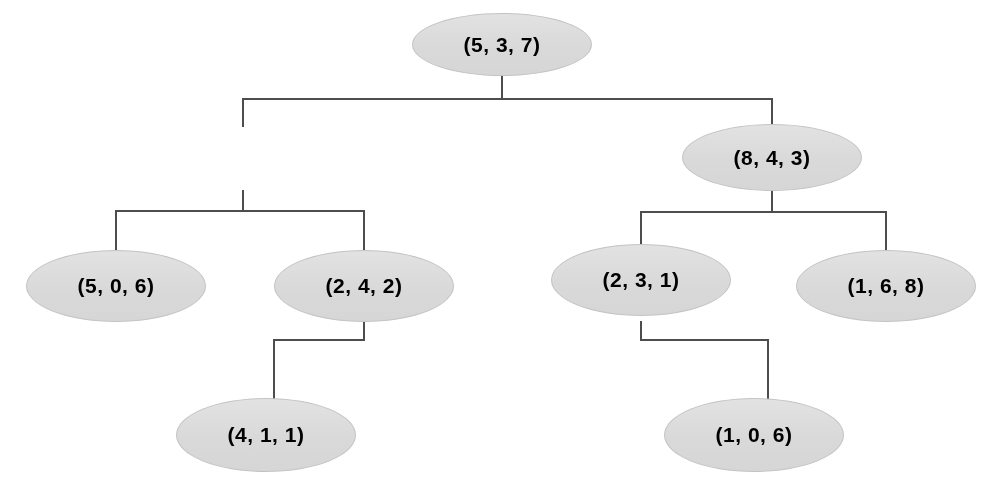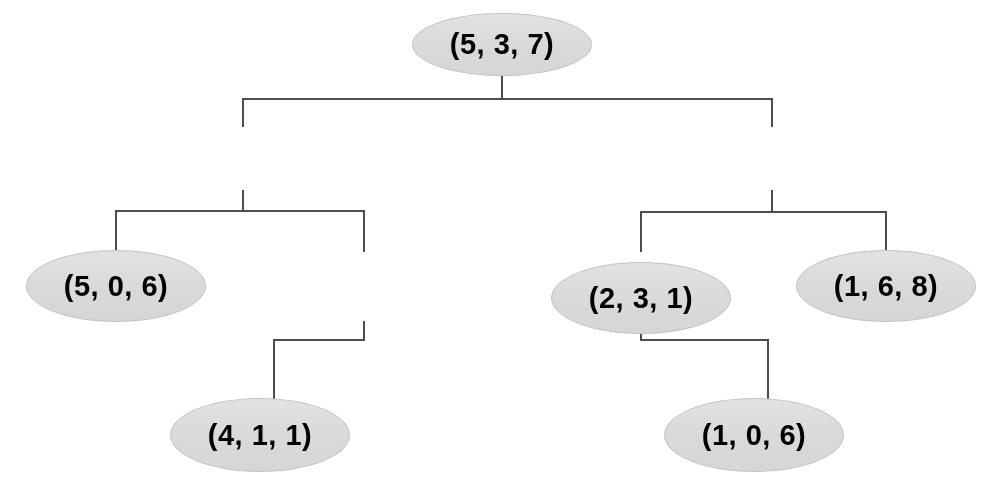--- a/index.html
+++ b/index.html
@@ -30,21 +30,21 @@
     position: absolute;
     display: flex;
     align-items: center;
     justify-content: center;
     border-radius: 50%;
     background: linear-gradient(180deg, #e2e2e2 0%, #d9d9d9 55%, #d6d6d6 100%);
     border: 1px solid #c3c3c3;
     box-sizing: border-box;
     color: #000000;
     font-weight: 700;
-    font-size: 29px;
+    font-size: 21px;
     letter-spacing: 0.5px;
     white-space: nowrap;
   }
 </style>
 </head>
 <body>
 
 <div class="canvas">
 
   <svg class="edges-svg" viewBox="0 0 1000 492" xmlns="http://www.w3.org/2000/svg">
@@ -58,35 +58,41 @@
       <polyline points="364,321 364,340 274,340 274,400"></polyline>
       <polyline points="641,321 641,340 768,340 768,400"></polyline>
     </g>
   </svg>
 
   <div class="node" style="left:412px; top:13px; width:180px; height:63px;">
     <span>(5, 3, 7)</span>
   </div>
 
 
+  <div class="node" style="left:682px; top:124px; width:180px; height:67px;">
+    <span>(8, 4, 3)</span>
+  </div>
 
   <div class="node" style="left:26px; top:250px; width:180px; height:72px;">
     <span>(5, 0, 6)</span>
   </div>
 
+  <div class="node" style="left:274px; top:250px; width:180px; height:72px;">
+    <span>(2, 4, 2)</span>
+  </div>
 
-  <div class="node" style="left:551px; top:262px; width:180px; height:72px;justify-content:center;">
+  <div class="node" style="left:551px; top:244px; width:180px; height:72px;justify-content:center;">
     <span>(2, 3, 1)</span>
   </div>
 
   <div class="node" style="left:796px; top:250px; width:180px; height:72px;">
     <span>(1, 6, 8)</span>
   </div>
 
-  <div class="node" style="left:170px; top:398px; width:180px; height:74px;">
+  <div class="node" style="left:176px; top:398px; width:180px; height:74px;">
     <span>(4, 1, 1)</span>
   </div>
 
   <div class="node" style="left:664px; top:398px; width:180px; height:74px;">
     <span>(1, 0, 6)</span>
   </div>
 
 </div>
 
 </body></html>

